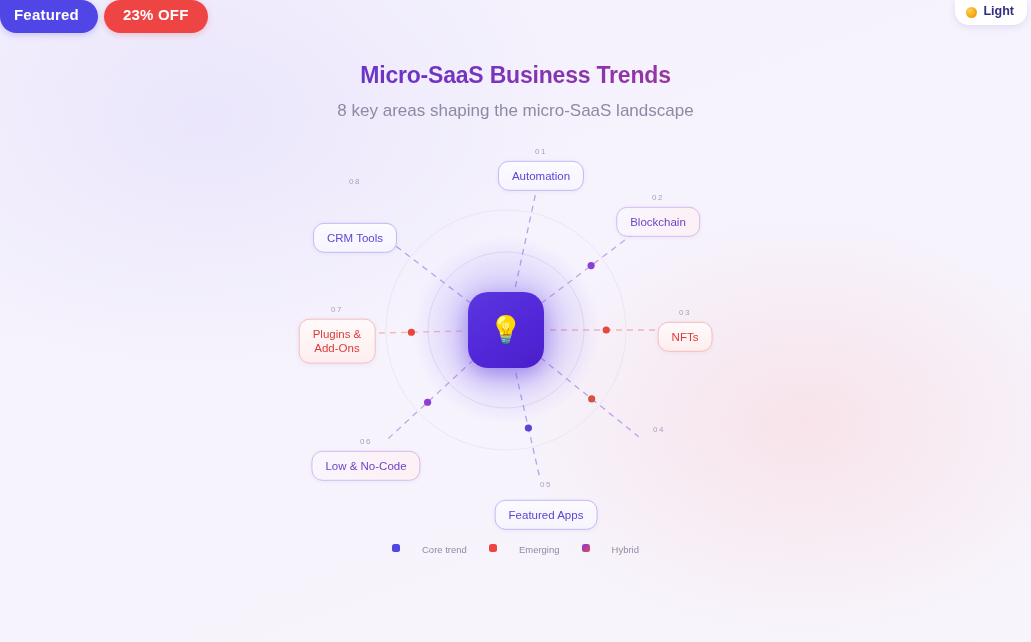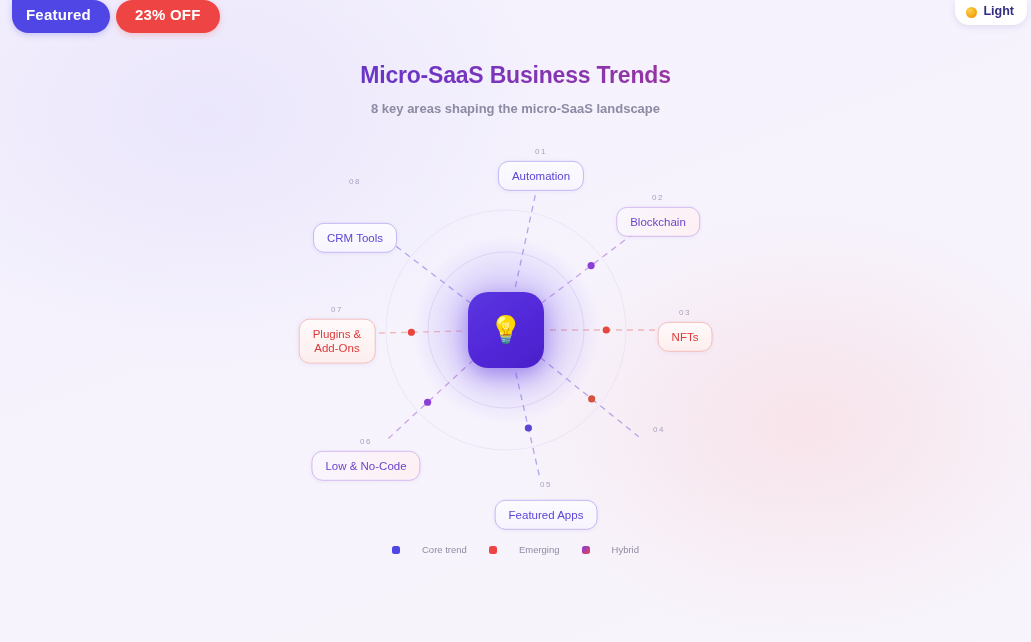--- a/index.html
+++ b/index.html
@@ -14,21 +14,20 @@
       radial-gradient(ellipse 420px 300px at 78% 66%, rgba(249,214,219,0.55) 0%, rgba(249,214,219,0) 70%),
       radial-gradient(ellipse 520px 360px at 20% 18%, rgba(226,220,250,0.55) 0%, rgba(226,220,250,0) 70%),
       linear-gradient(160deg, #f4f1fd 0%, #f6f3fd 45%, #f8f4fb 100%);
   }
 
   
   .badges {
     position: absolute; top: 0; left: 0;
     display: flex; align-items: center;
     z-index: 40;
-    padding-left: 12px;
   }
   .badge {
     color: #ffffff;
     font-weight: bold;
     font-size: 15px;
     letter-spacing: .2px;
     padding: 7px 19px 9px 19px;
     border-radius: 0 0 18px 18px;
     line-height: 1.1;
   }
@@ -69,21 +68,21 @@
   .header { position: absolute; top: 62px; left: 0; width: 100%; text-align: center; }
   .title {
     margin: 0;
     font-size: 23px; font-weight: bold; letter-spacing: -0.2px;
     background: linear-gradient(95deg, #5b3fd4 0%, #6d34c4 40%, #a33597 72%, #c0395f 100%);
     -webkit-background-clip: text; background-clip: text;
     -webkit-text-fill-color: transparent; color: #7c3aed;
   }
   .subtitle {
     margin: 12px 0 0 0;
-    font-size: 13px; color: #8d8aa3; font-weight: bold;
+    font-size: 17px; color: #8d8aa3; font-weight: normal;
   }
 
   
   .diagram {
     position: absolute;
     left: 0; top: 0; width: 1031px; height: 642px;
   }
   .spokes { position: absolute; left: 0; top: 0; }
 
   .hub-wrap {
@@ -145,21 +144,21 @@
     border-color: #d4b9ee;
     background: linear-gradient(110deg, #f9f6ff 0%, #fdf0f3 100%);
     color: #6d43c9;
   }
 
   
   .legend {
     position: absolute; top: 544px; left: 0; width: 100%;
     display: flex; align-items: center; justify-content: center; gap: 22px;
   }
-  .legend-item { display: flex; align-items: center; gap: 22px; }
+  .legend-item { display: flex; align-items: flex-start; gap: 22px; }
   .legend-swatch { width: 8px; height: 8px; border-radius: 2.5px; display: block; }
   .legend-label { font-size: 9.5px; color: #8f8ba6; }
 </style>
 </head>
 <body>
 
 <div class="badges">
   <div class="badge badge-featured">Featured</div>
   <div class="badge badge-discount">23% OFF</div>
 </div>

